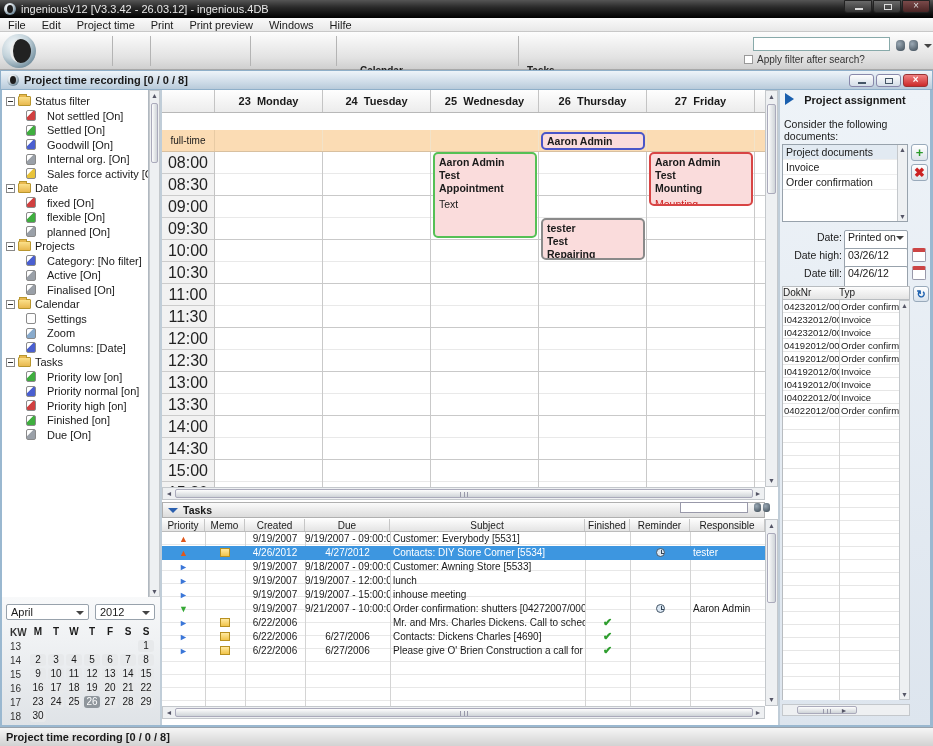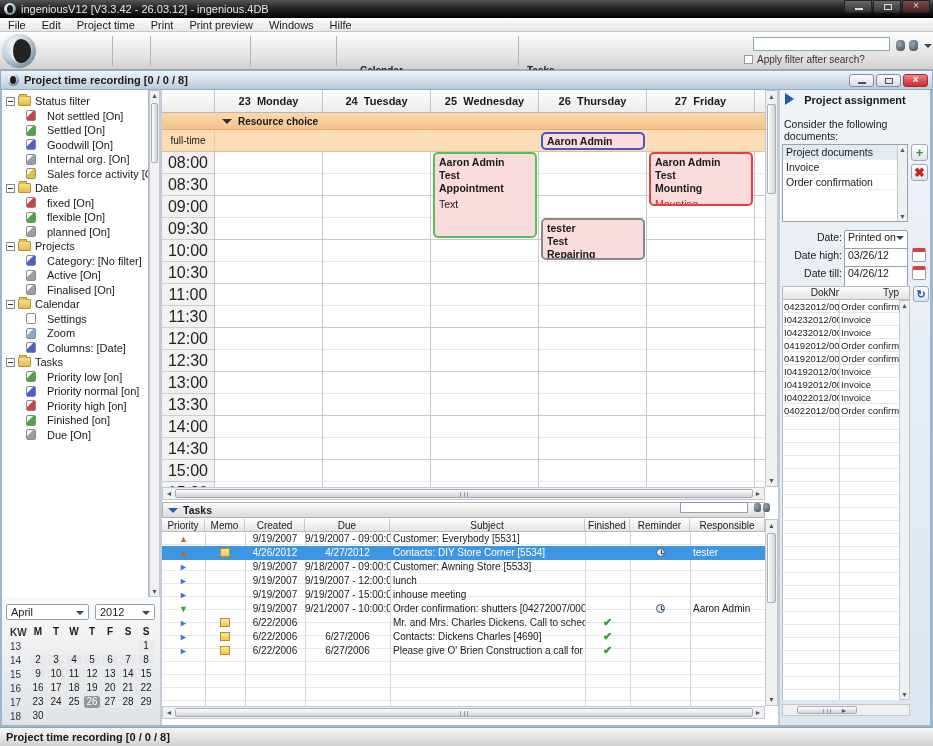--- a/index.html
+++ b/index.html
@@ -173,21 +173,21 @@
   .rp-lrow.hl{background:#e2eaf2;}
   .rp-lscroll{position:absolute;right:0;top:0;width:10px;height:100%;background:#eef0f2;border-left:1px solid #c4c8cc;}
   .rp-plus,.rp-del{position:absolute;left:131px;width:17px;height:17px;border:1px solid #9ab;border-radius:3px;background:linear-gradient(#fff,#dde4ea);text-align:center;line-height:15px;font-weight:bold;font-size:13px;}
   .rp-plus{top:54px;color:#2a9a2a;} .rp-del{top:74px;color:#cc2222;}
   .rp-daterow{position:absolute;left:0;width:148px;height:16px;line-height:15px;}
   .rp-daterow .lab{position:absolute;right:86px;text-align:right;width:60px;}
   .rp-field{position:absolute;left:64px;width:64px;height:23px;background:#fff;border:1px solid #98a2ac;border-radius:2px;padding:0 3px;line-height:13px;}
   .rp-select::after{content:"";position:absolute;right:3px;top:5px;border:4px solid transparent;border-top-color:#444;}
   .calbtn{position:absolute;left:132px;width:14px;height:14px;background:#fff;border:1px solid #99a;border-top:4px solid #c44;border-radius:2px;}
   .rp-thdr{position:absolute;left:2px;top:196px;width:128px;height:14px;display:flex;background:linear-gradient(#fdfdfd,#e4e4e4);border:1px solid #b8bcc0;font-size:10px;}
-  .rp-thdr span{text-align:right;line-height:12px;flex:none;}
+  .rp-thdr span{text-align:left;line-height:12px;flex:none;}
   .rp-trows{position:absolute;left:2px;top:210px;width:117px;height:400px;background:#fff;border-left:1px solid #b8bcc0;
     background-image:repeating-linear-gradient(to bottom,#fff 0 12px,#e6e6e6 12px 13px);}
   .rp-trow{position:relative;height:13px;display:flex;font-size:9.5px;line-height:13px;white-space:nowrap;}
   .rp-trow span{flex:none;overflow:hidden;}
   .rcol0{width:56px;padding-left:1px;} .rcol1{width:60px;padding-left:2px;}
   .rp-tscroll{position:absolute;left:119px;top:210px;width:11px;height:400px;background:#eef0f2;border:1px solid #c4c8cc;}
   .rp-refresh{position:absolute;left:133px;top:196px;width:16px;height:16px;border:1px solid #9ab;border-radius:3px;background:linear-gradient(#fff,#d8e2ec);color:#1a5fae;font-weight:bold;text-align:center;line-height:14px;font-size:11px;}
   .rp-hscroll{position:absolute;left:2px;top:614px;width:128px;height:12px;background:#eef0f2;border:1px solid #c4c8cc;}
   .rp-hscroll .thumb{position:absolute;left:14px;top:1px;width:60px;height:8px;background:linear-gradient(#fdfdfd,#cfd4d8);border:1px solid #aab;border-radius:2px;}
 
@@ -474,24 +474,20 @@
   <div class="calarea">
     <div class="cal-hdr">
       <span class="ch-gutter"></span>
       <span class="ch-day"><span>23</span>&nbsp;&nbsp;<span>Monday</span></span>
       <span class="ch-day"><span>24</span>&nbsp;&nbsp;<span>Tuesday</span></span>
       <span class="ch-day"><span>25</span>&nbsp;&nbsp;<span>Wednesday</span></span>
       <span class="ch-day"><span>26</span>&nbsp;&nbsp;<span>Thursday</span></span>
       <span class="ch-day"><span>27</span>&nbsp;&nbsp;<span>Friday</span></span>
       <span class="ch-sliver"></span>
     </div>
-    <div class="res-band">
-      <span class="res-tri"></span>
-      <span class="res-lbl">Resource choice</span>
-    </div>
     <div class="ft-row">
       <span class="ft-gutter">full-time</span>
       <span class="ft-cell"></span>
       <span class="ft-cell"></span>
       <span class="ft-cell"></span>
       <span class="ft-cell"></span>
       <span class="ft-cell"></span>
       <span class="ft-sliver"></span>
     </div>
     <div class="grid">

